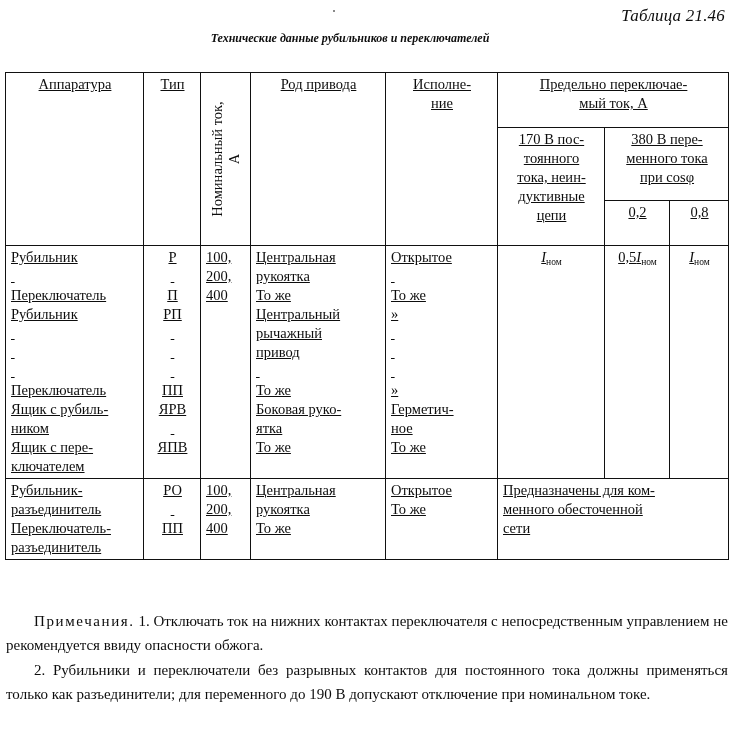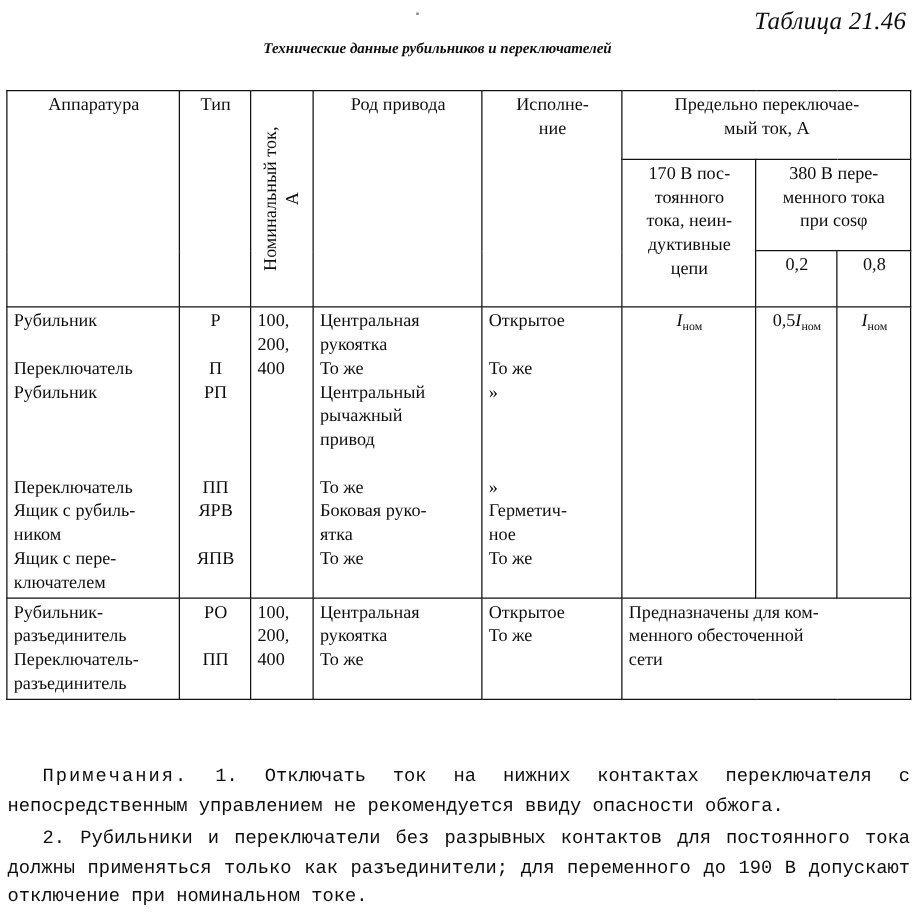--- a/index.html
+++ b/index.html
@@ -15,21 +15,21 @@
     color: #0d0d0d;
     overflow: hidden;
   }
 
   
   .table-number {
     position: absolute;
     top: 6px;
     right: 8px;
     font-style: italic;
-    font-size: 20px;
+    font-size: 17px;
     letter-spacing: .2px;
     white-space: nowrap;
   }
   .doc-title {
     position: absolute;
     top: 31px;
     left: 0;
     width: 700px;
     text-align: center;
     font-weight: bold;
@@ -45,20 +45,21 @@
     height: 2px;
     background: #8a8a8a;
   }
 
   
   .tbl-wrap {
     position: absolute;
     left: 5px;
     top: 72px;
     width: 723px;
+    text-decoration: underline;
   }
   table.grid {
     border-collapse: collapse;
     table-layout: fixed;
     width: 723px;
     font-size: 14.5px;
     line-height: 19px;
   }
   table.grid td {
     border: 1px solid #111111;
@@ -121,21 +122,21 @@
   
   .notes {
     position: absolute;
     left: 6px;
     top: 610px;
     width: 722px;
     font-size: 15px;
     line-height: 23.5px;
     text-align: justify;
   }
-  .note-p { margin: 0; text-indent: 28px; font-family: Liberation Mono, monospace; }
+  .note-p { margin: 0; text-indent: 28px; }
   .note-p + .note-p { margin-top: 2px; }
   .note-label { letter-spacing: 1.6px; }
 </style>
 </head>
 <body>
 
 <div class="stray-dot"></div>
 
 <div class="table-number">Таблица 21.46</div>
 

